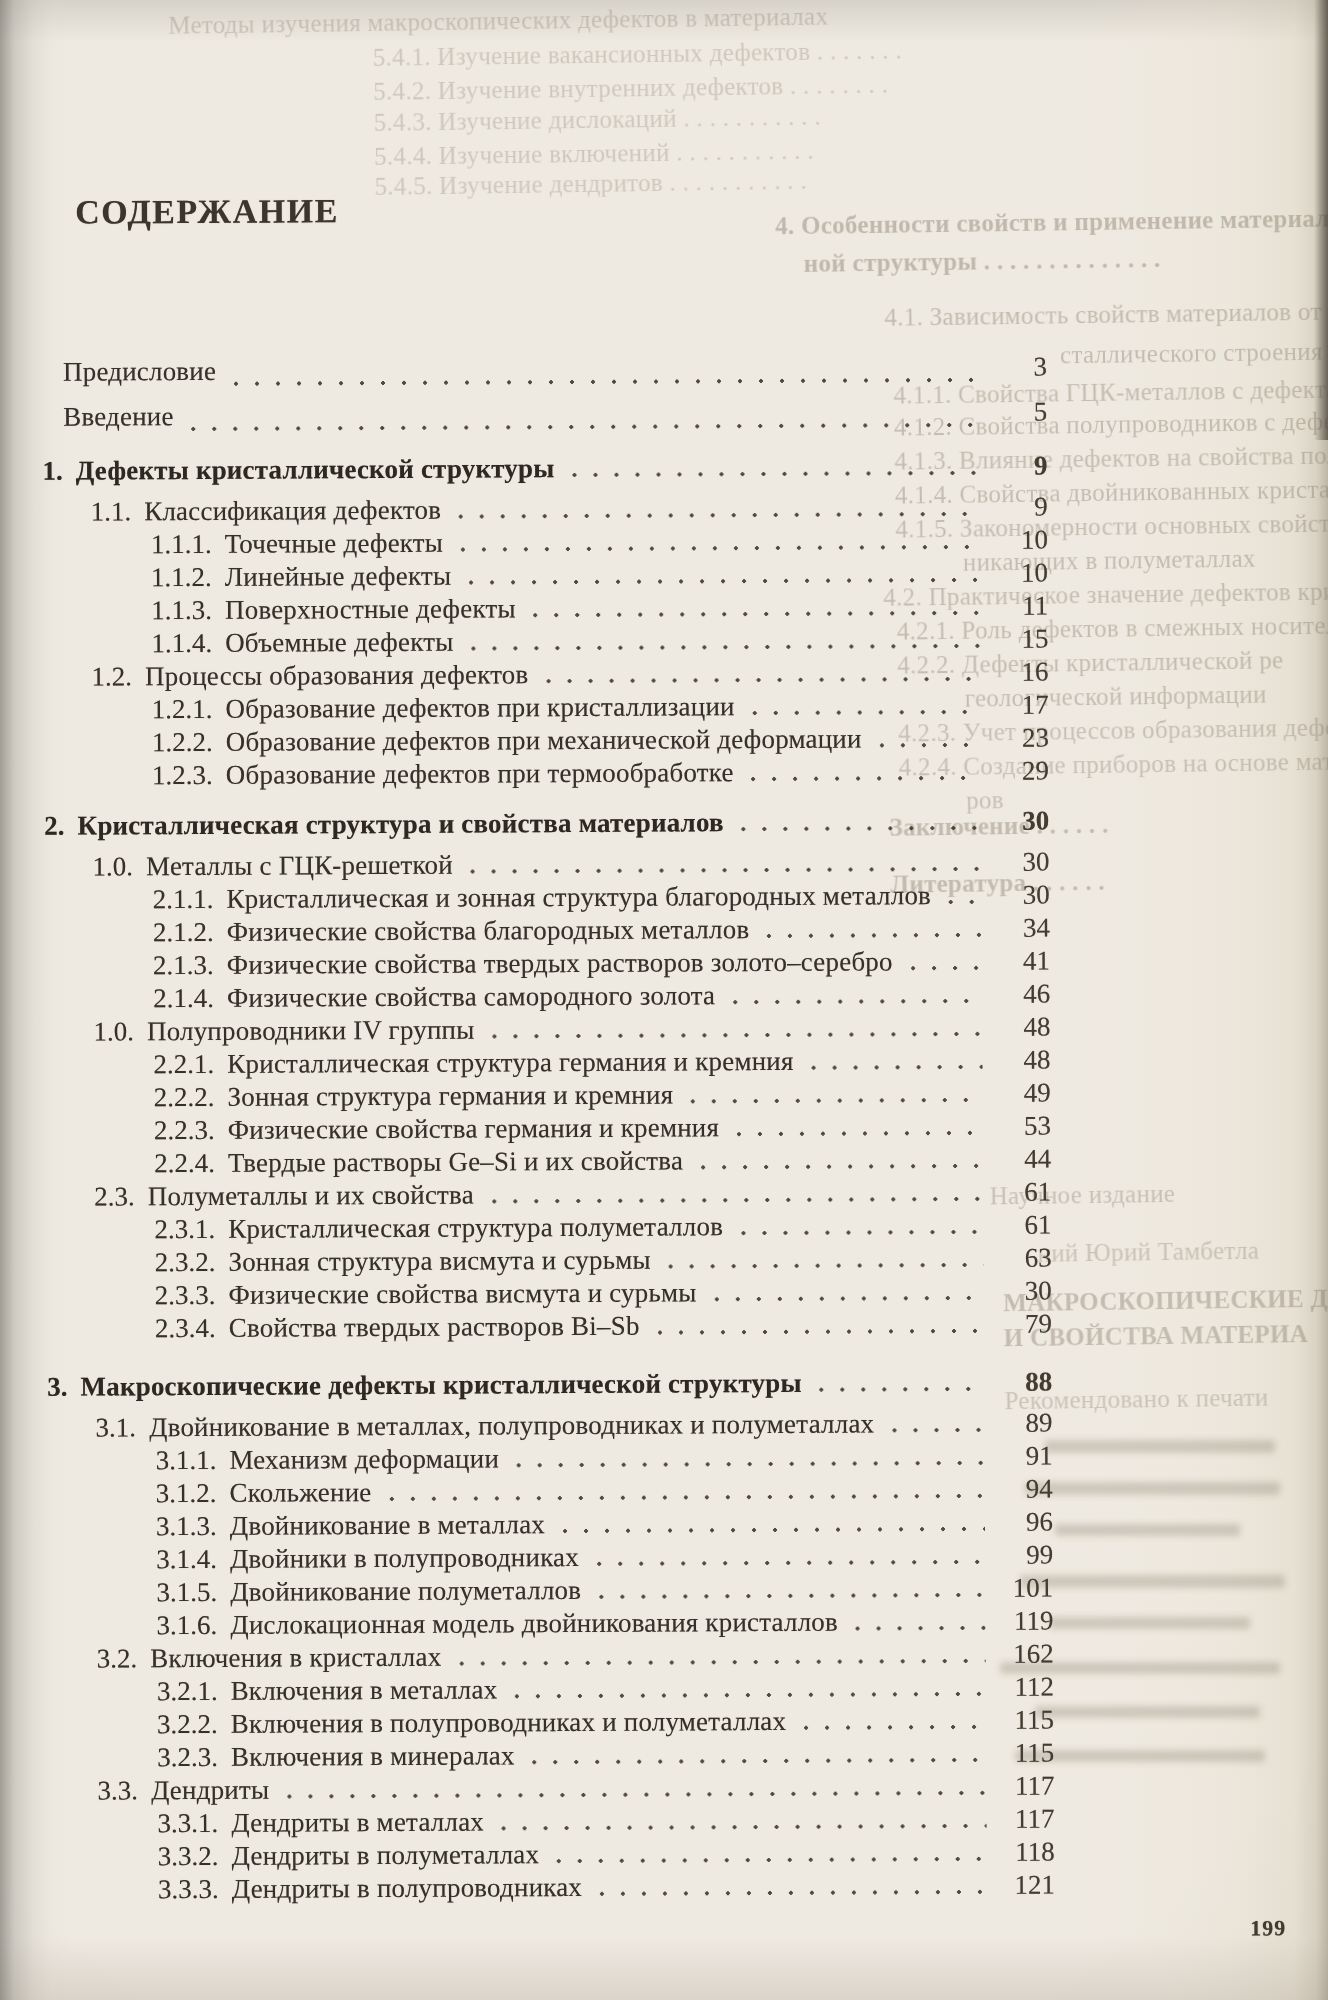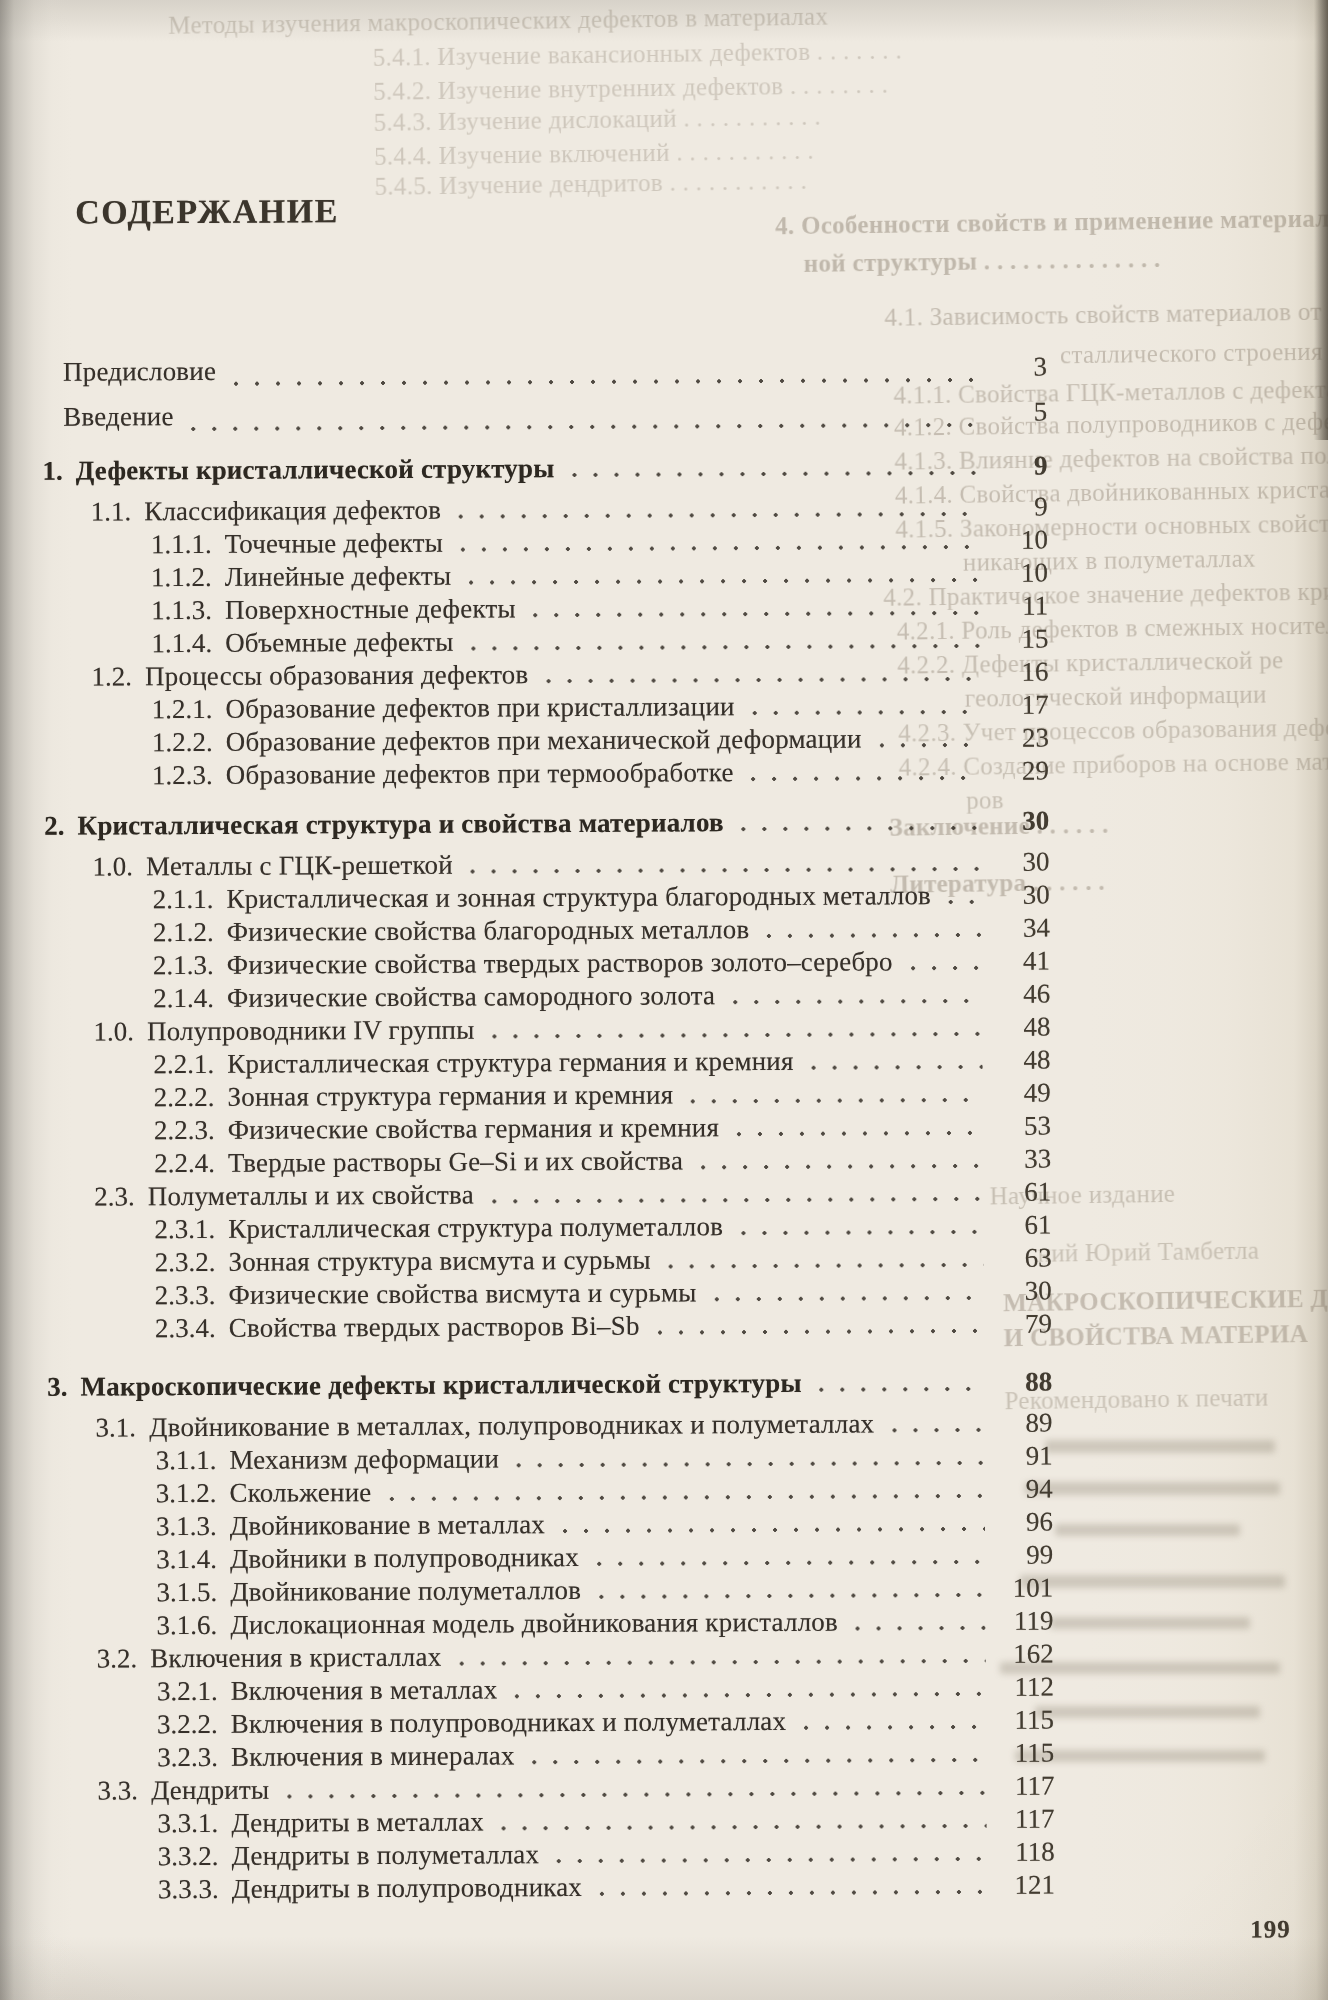--- a/index.html
+++ b/index.html
@@ -66,21 +66,21 @@
     background-image:radial-gradient(2.2px 2.2px at 6px 4px, rgba(52,46,38,.85) 80%, rgba(52,46,38,0) 95%);
     background-size:21px 14px;background-repeat:repeat-x;
   }
   .row .page{flex:0 0 58px;text-align:right;color:#433c31;}
   .lvl0{height:45px;line-height:45px;padding-left:8px;}
   .lvl1{font-weight:700;height:34px;line-height:34px;margin:14px 0 8px;color:#2d2821;}
   .lvl2{padding-left:48px;}
   .lvl3{padding-left:108px;}
   .footer-num{
     position:absolute;left:1240px;top:1922px;
-    font-size:25px;font-weight:600;letter-spacing:1px;color:#413a2f;
+    font-size:22px;font-weight:600;letter-spacing:1px;color:#413a2f;
     text-shadow:0 0 .8px rgba(65,58,47,.5);
   }
 </style>
 </head>
 <body>
 
 <div class="photo">
 
   <div class="bleed-layer">
 
@@ -262,21 +262,21 @@
         <div class="row lvl3">
           <span class="num">2.2.3.</span>
           <span class="label">Физические свойства германия и кремния</span>
           <span class="dots"></span>
           <span class="page">53</span>
         </div>
         <div class="row lvl3">
           <span class="num">2.2.4.</span>
           <span class="label">Твердые растворы Ge–Si и их свойства</span>
           <span class="dots"></span>
-          <span class="page">33</span>
+          <span class="page">44</span>
         </div>
         <div class="row lvl2">
           <span class="num">2.3.</span>
           <span class="label">Полуметаллы и их свойства</span>
           <span class="dots"></span>
           <span class="page">61</span>
         </div>
         <div class="row lvl3">
           <span class="num">2.3.1.</span>
           <span class="label">Кристаллическая структура полуметаллов</span>

